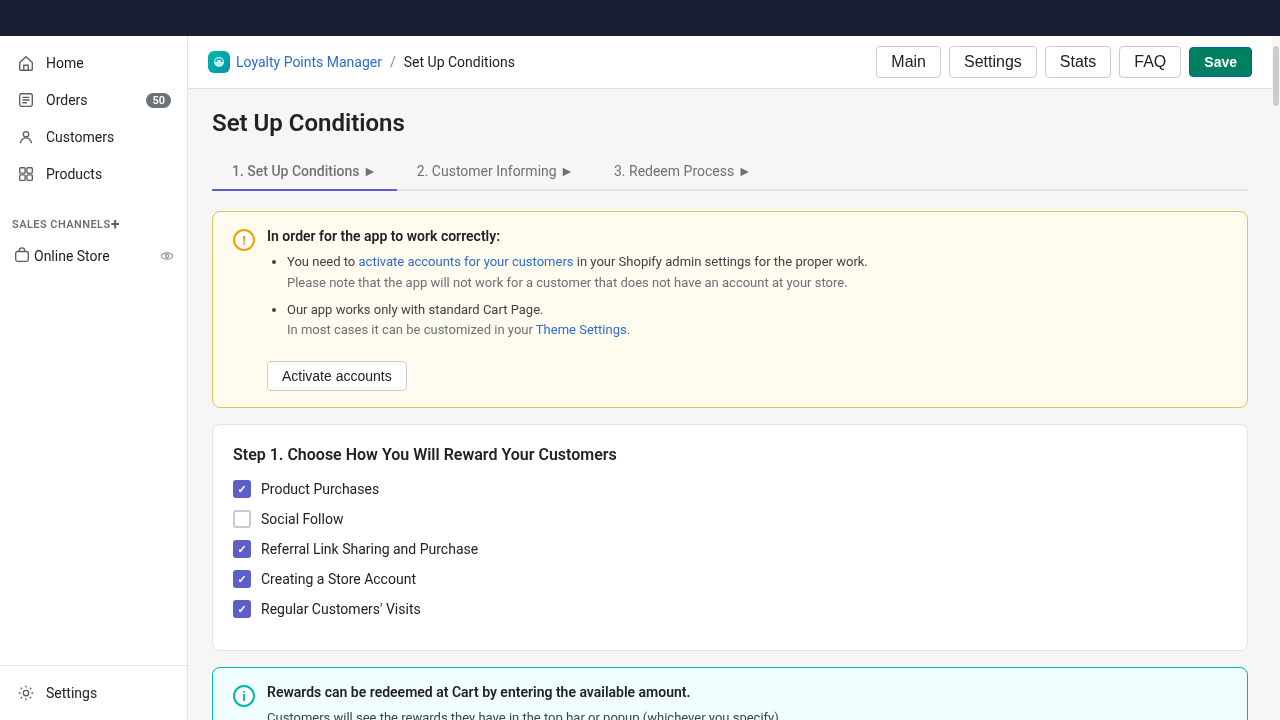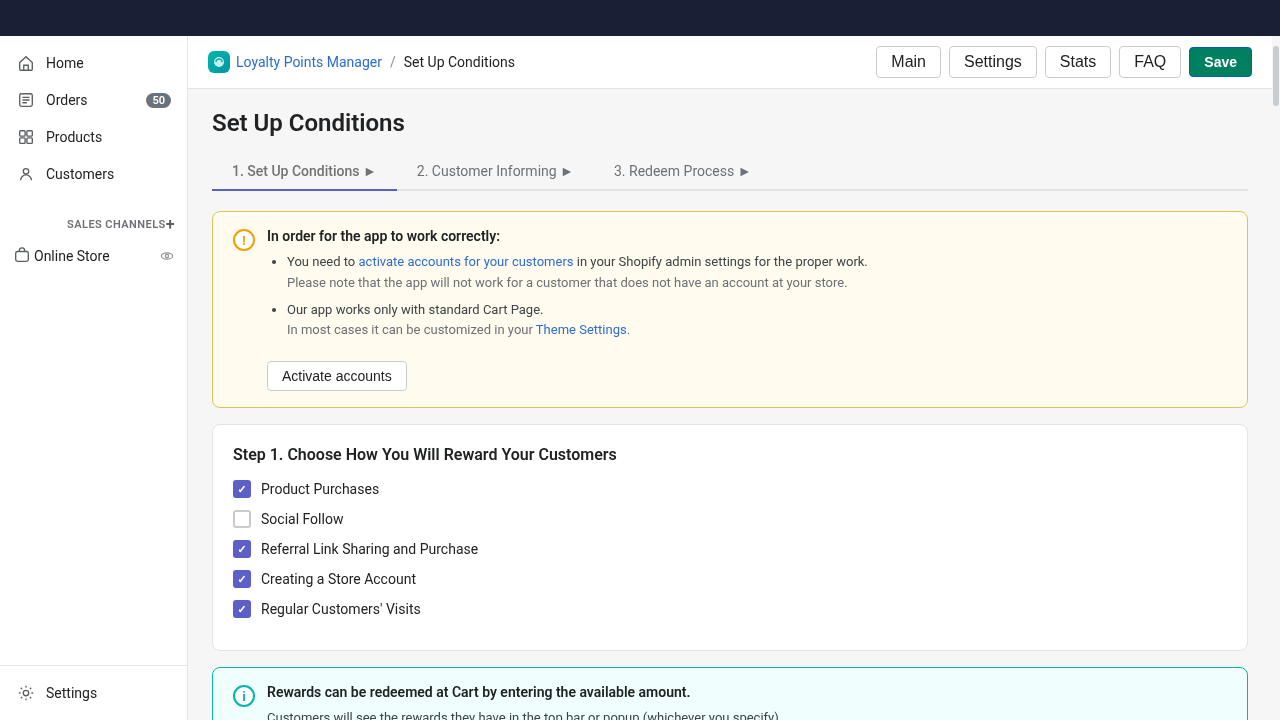--- a/index.html
+++ b/index.html
@@ -67,21 +67,21 @@
 
     .section-label {
       font-size: 11px;
       font-weight: 600;
       color: #6d7175;
       padding: 14px 12px 4px 12px;
       text-transform: uppercase;
       letter-spacing: 0.04em;
       display: flex;
       align-items: center;
-      justify-content: flex-end;
+      justify-content: flex-start;
     }
 
     .section-label .add-btn {
       cursor: pointer;
       color: #5c5f62;
       font-size: 16px;
       display: flex;
       align-items: center;
     }
 
@@ -412,42 +412,42 @@
 
       <div class="nav-item">
         <span class="nav-icon">
           <svg class="icon-svg" viewBox="0 0 20 20" fill="none" stroke="#5c5f62" stroke-width="1.5">
             <rect x="3" y="3" width="14" height="14" rx="2"></rect>
             <path d="M6 7h8M6 10h8M6 13h5"></path>
           </svg>
         </span>
         <span>Orders</span>
         <span class="nav-badge">50</span>
+      </div>
+
+      <div class="nav-item">
+        <span class="nav-icon">
+          <svg class="icon-svg" viewBox="0 0 20 20" fill="none" stroke="#5c5f62" stroke-width="1.5">
+            <circle cx="10" cy="7" r="3"></circle>
+            <path d="M4 17c0-3.314 2.686-6 6-6s6 2.686 6 6"></path>
+          </svg>
+        </span>
+        <span>Customers</span>
       </div>
 
       <div class="nav-item">
         <span class="nav-icon">
           <svg class="icon-svg" viewBox="0 0 20 20" fill="none" stroke="#5c5f62" stroke-width="1.5">
             <rect x="3" y="3" width="6" height="6" rx="1"></rect>
             <rect x="11" y="3" width="6" height="6" rx="1"></rect>
             <rect x="3" y="11" width="6" height="6" rx="1"></rect>
             <rect x="11" y="11" width="6" height="6" rx="1"></rect>
           </svg>
         </span>
         <span>Products</span>
-      </div>
-
-      <div class="nav-item">
-        <span class="nav-icon">
-          <svg class="icon-svg" viewBox="0 0 20 20" fill="none" stroke="#5c5f62" stroke-width="1.5">
-            <circle cx="10" cy="7" r="3"></circle>
-            <path d="M4 17c0-3.314 2.686-6 6-6s6 2.686 6 6"></path>
-          </svg>
-        </span>
-        <span>Customers</span>
       </div>
 
 
     </div>
 
     <div class="section-label">
       <span>SALES CHANNELS</span>
       <span class="add-btn">+</span>
     </div>
     <div class="online-store-row">

